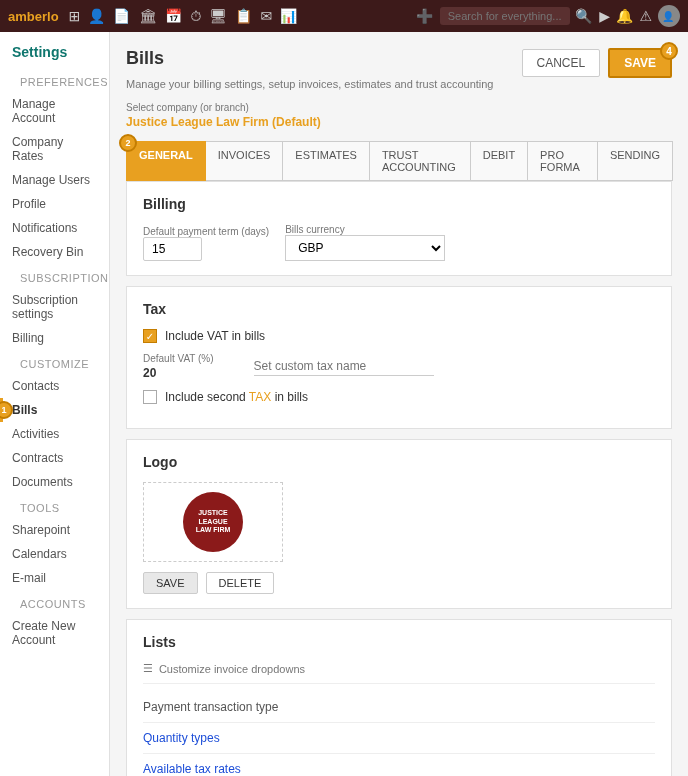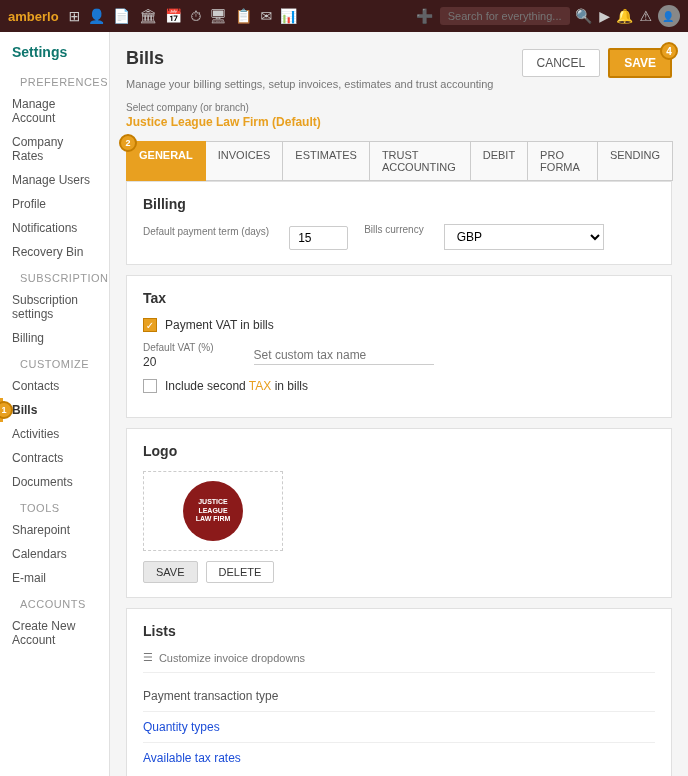--- a/index.html
+++ b/index.html
@@ -232,22 +232,22 @@
     }
 
     .form-row {
       display: flex;
       gap: 16px;
       align-items: flex-end;
       flex-wrap: wrap;
     }
     .form-group {
       display: flex;
-      flex-direction: row;
-      gap: 20px;
+      flex-direction: column;
+      gap: 0;
     }
     .form-label {
       font-size: 10px;
       color: #777;
     }
     .form-input {
       border: 1px solid #ccc;
       padding: 4px 8px;
       font-size: 12px;
       border-radius: 2px;
@@ -304,20 +304,21 @@
       flex-direction: column;
       gap: 2px;
     }
     .vat-label {
       font-size: 10px;
       color: #777;
     }
     .vat-value {
       font-size: 12px;
       color: #333;
+      font-weight: bold;
     }
     .custom-tax-input {
       border: none;
       border-bottom: 1px solid #ccc;
       font-size: 12px;
       color: #aaa;
       width: 180px;
       padding: 2px 0;
       outline: none;
     }
@@ -520,21 +521,21 @@
             <option>EUR</option>
           </select>
         </div>
       </div>
     </div>
 
     <div class="panel">
       <div class="panel-title">Tax</div>
       <div class="checkbox-row">
         <div class="checkbox-orange">✓</div>
-        <span>Payment VAT in bills</span>
+        <span>Include VAT in bills</span>
       </div>
       <div class="vat-row">
         <div class="vat-group">
           <div class="vat-label">Default VAT (%)</div>
           <div class="vat-value">20</div>
         </div>
         <input class="custom-tax-input" placeholder="Set custom tax name" style="">
       </div>
       <div class="checkbox-row">
         <div class="checkbox-plain"></div>

